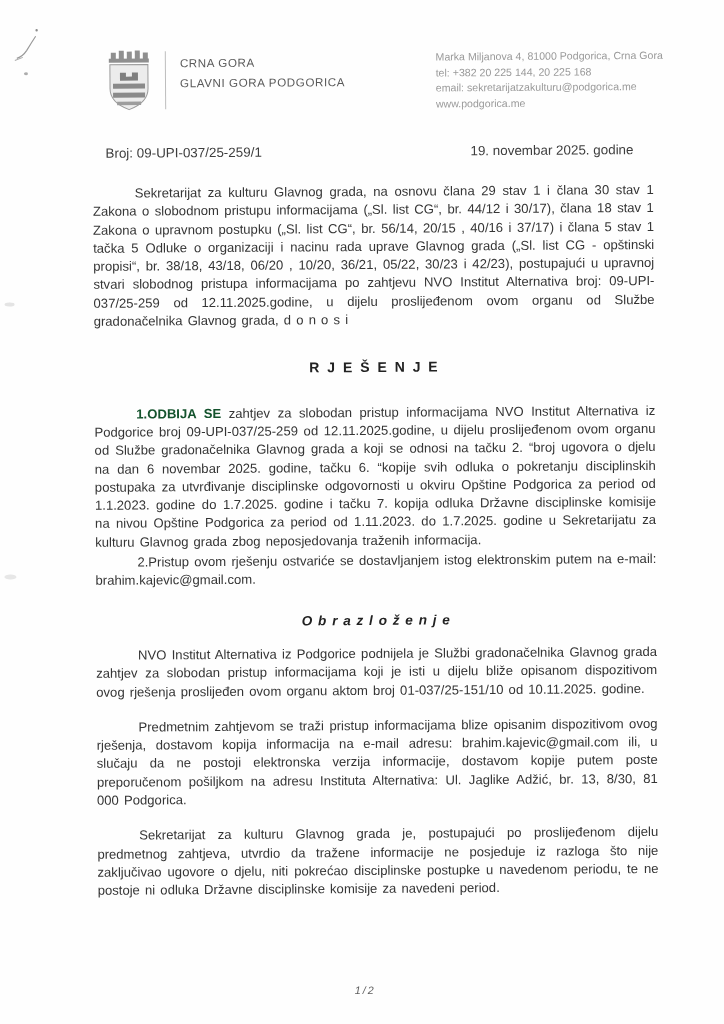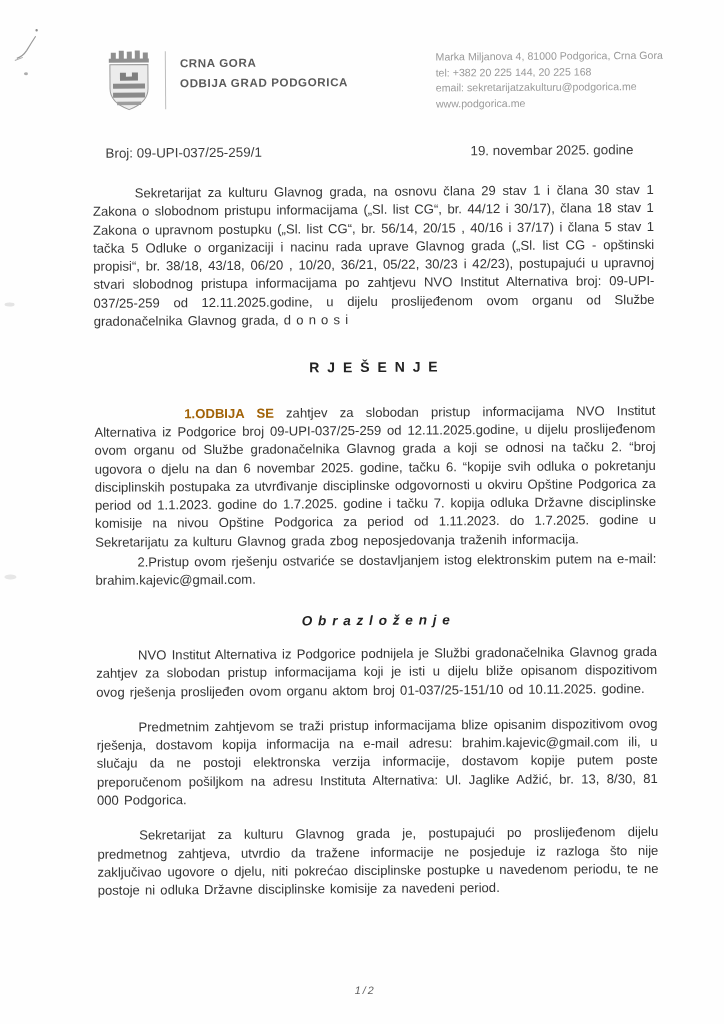--- a/index.html
+++ b/index.html
@@ -32,21 +32,20 @@
     height: 58px;
     background: #bdbdbd;
     margin: 2px 14px 0 12px;
   }
   .org-block {
     padding-top: 4px;
     font-size: 11.6px;
     line-height: 19.5px;
     letter-spacing: 0.6px;
     color: #5a5a5a;
-    font-weight: bold;
   }
   .contact-block {
     margin-left: auto;
     padding-top: 2px;
     font-size: 10.6px;
     line-height: 15.5px;
     color: #9a9a9a;
   }
   
   .ref-row {
@@ -80,21 +79,21 @@
     text-align: center;
     font-weight: bold;
     font-style: italic;
     font-size: 13.6px;
     letter-spacing: 1px;
     color: #222;
     margin: 23px 0 15px;
   }
   .gap-sm { margin-top: 2px; }
   .gap-md { margin-top: 17px; }
-  .lead-bold { font-weight: bold; color: #a16207; margin-left: 48px; }
+  .lead-bold { font-weight: bold; color: #14532d; }
   
   .page-num {
     position: absolute;
     bottom: 28px;
     left: 0;
     width: 100%;
     text-align: center;
     font-size: 10.8px;
     font-style: italic;
     letter-spacing: 2px;
@@ -137,21 +136,21 @@
         <path d="M5,15 h38 v24 q0,14 -19,21 q-19,-7 -19,-21 Z" fill="#ececec" stroke="#9a9a9a" stroke-width="1"></path>
 
         <path d="M15,31 v-8 h6 v4 h6 v-4 h6 v8 Z" fill="#7e7e7e"></path>
         <rect x="8" y="34" width="32" height="5" fill="#8a8a8a"></rect>
         <rect x="8" y="43" width="32" height="5" fill="#8a8a8a"></rect>
         <rect x="12" y="52" width="24" height="3.5" fill="#9d9d9d"></rect>
       </svg>
       <div class="head-divider"></div>
       <div class="org-block">
         <div>CRNA GORA</div>
-        <div>ODBIJA GRAD PODGORICA</div>
+        <div>GLAVNI GORA PODGORICA</div>
       </div>
       <div class="contact-block">
         <div>Marka Miljanova 4, 81000 Podgorica, Crna Gora</div>
         <div>tel: +382 20 225 144, 20 225 168</div>
         <div>email: sekretarijatzakulturu@podgorica.me</div>
         <div>www.podgorica.me</div>
       </div>
     </header>
 
     <div class="ref-row">

